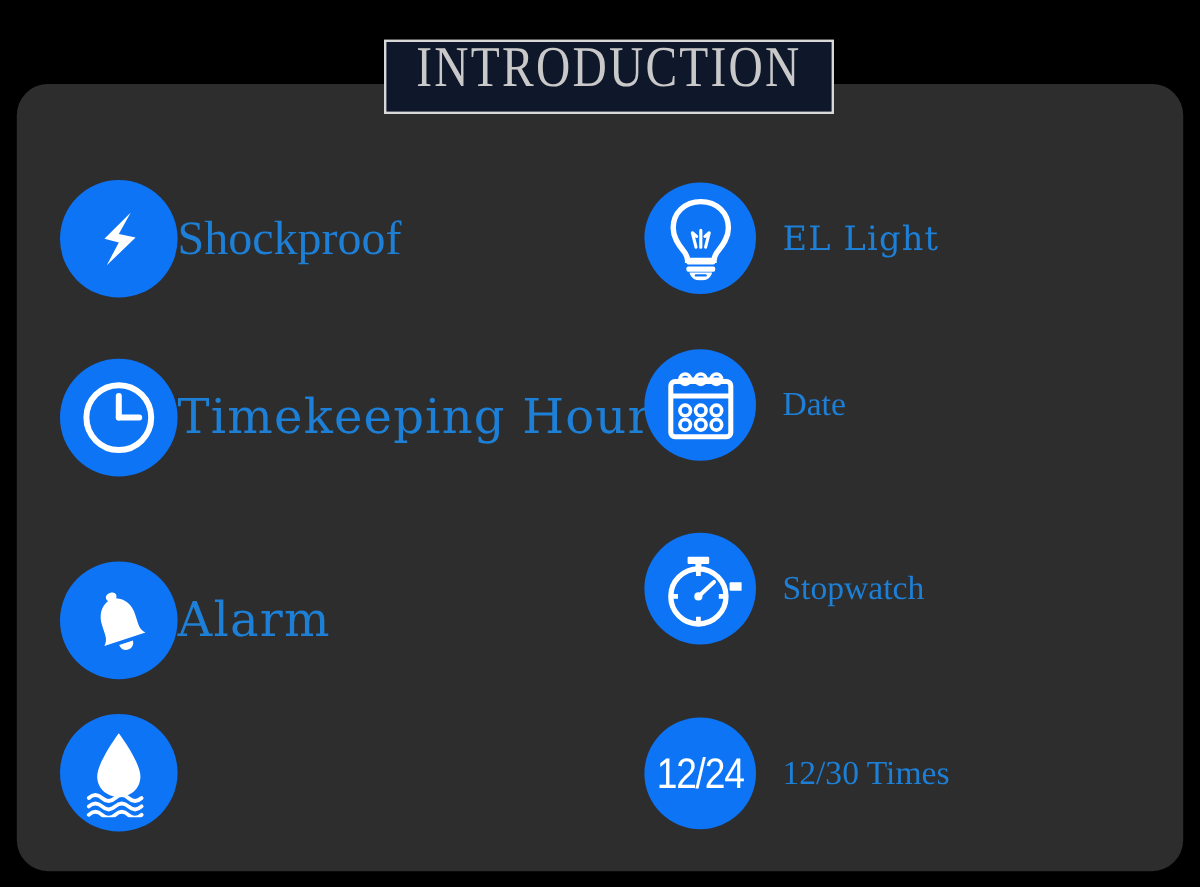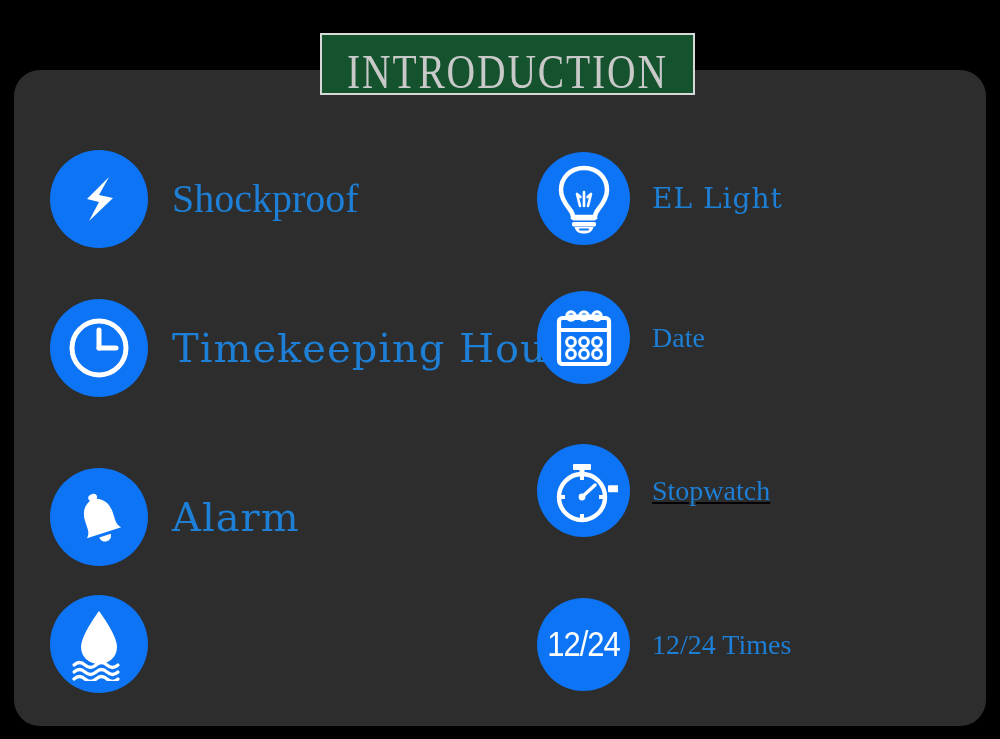--- a/index.html
+++ b/index.html
@@ -31,26 +31,26 @@
     border-radius: 26px;
   }
 
   
   #title-plate {
     position: absolute;
     left: 320px;
     top: 33px;
     width: 375px;
     height: 62px;
-    background: #14532d;
+    background: #0f172a;
     border: 2px solid #d8d8d8;
     box-sizing: border-box;
     z-index: 5;
     display: flex;
-    align-items: flex-end;
+    align-items: flex-start;
     justify-content: center;
   }
   #title-text {
     font-family: "Liberation Serif", "DejaVu Serif", serif;
     font-size: 43px;
     letter-spacing: 2px;
     color: #c9c9c9;
     line-height: 1;
     transform: scaleX(0.92) scaleY(1.12);
     transform-origin: center;
@@ -82,34 +82,34 @@
   .feature .label {
     color: #1d7fd6;
     font-family: "Liberation Serif", "DejaVu Serif", serif;
     white-space: nowrap;
     line-height: 1;
   }
 
   
   .col-left { left: 50px; }
   .col-left .icon-circle { width: 98px; height: 98px; }
-  .col-left .label { margin-left: 24px; font-size: 40px; }
+  .col-left .label { font-size: 40px; }
 
   
   .col-right { left: 537px; }
   .col-right .icon-circle { width: 93px; height: 93px; }
   .col-right .label { margin-left: 22px; font-size: 28px; }
 
   .row1 { top: 150px; }
   .row2 { top: 299px; }
   .row3 { top: 468px; }
   .row4 { top: 595px; }
   .col-right.row1 { top: 152px; }
   .col-right.row2 { top: 291px; }
-  .col-right.row3 { top: 444px; text-decoration: underline; }
+  .col-right.row3 { top: 444px; }
   .col-right.row4 { top: 598px; }
 
   .icon-svg { display: block; }
 
   
   .label.mono {
     font-family: "DejaVu Serif", "Liberation Serif", serif;
     letter-spacing: 1px;
   }
 
@@ -229,17 +229,17 @@
           <circle cx="32" cy="40" r="3.4" fill="#ffffff"></circle>
         </svg>
       </div>
       <span class="label">Stopwatch</span>
     </div>
 
     <div class="feature col-right row4">
       <div class="icon-circle">
         <span class="twelve24-text">12/24</span>
       </div>
-      <span class="label">12/24 Times</span>
+      <span class="label">12/30 Times</span>
     </div>
 
   </div>
 </div>
 
 </body></html>

